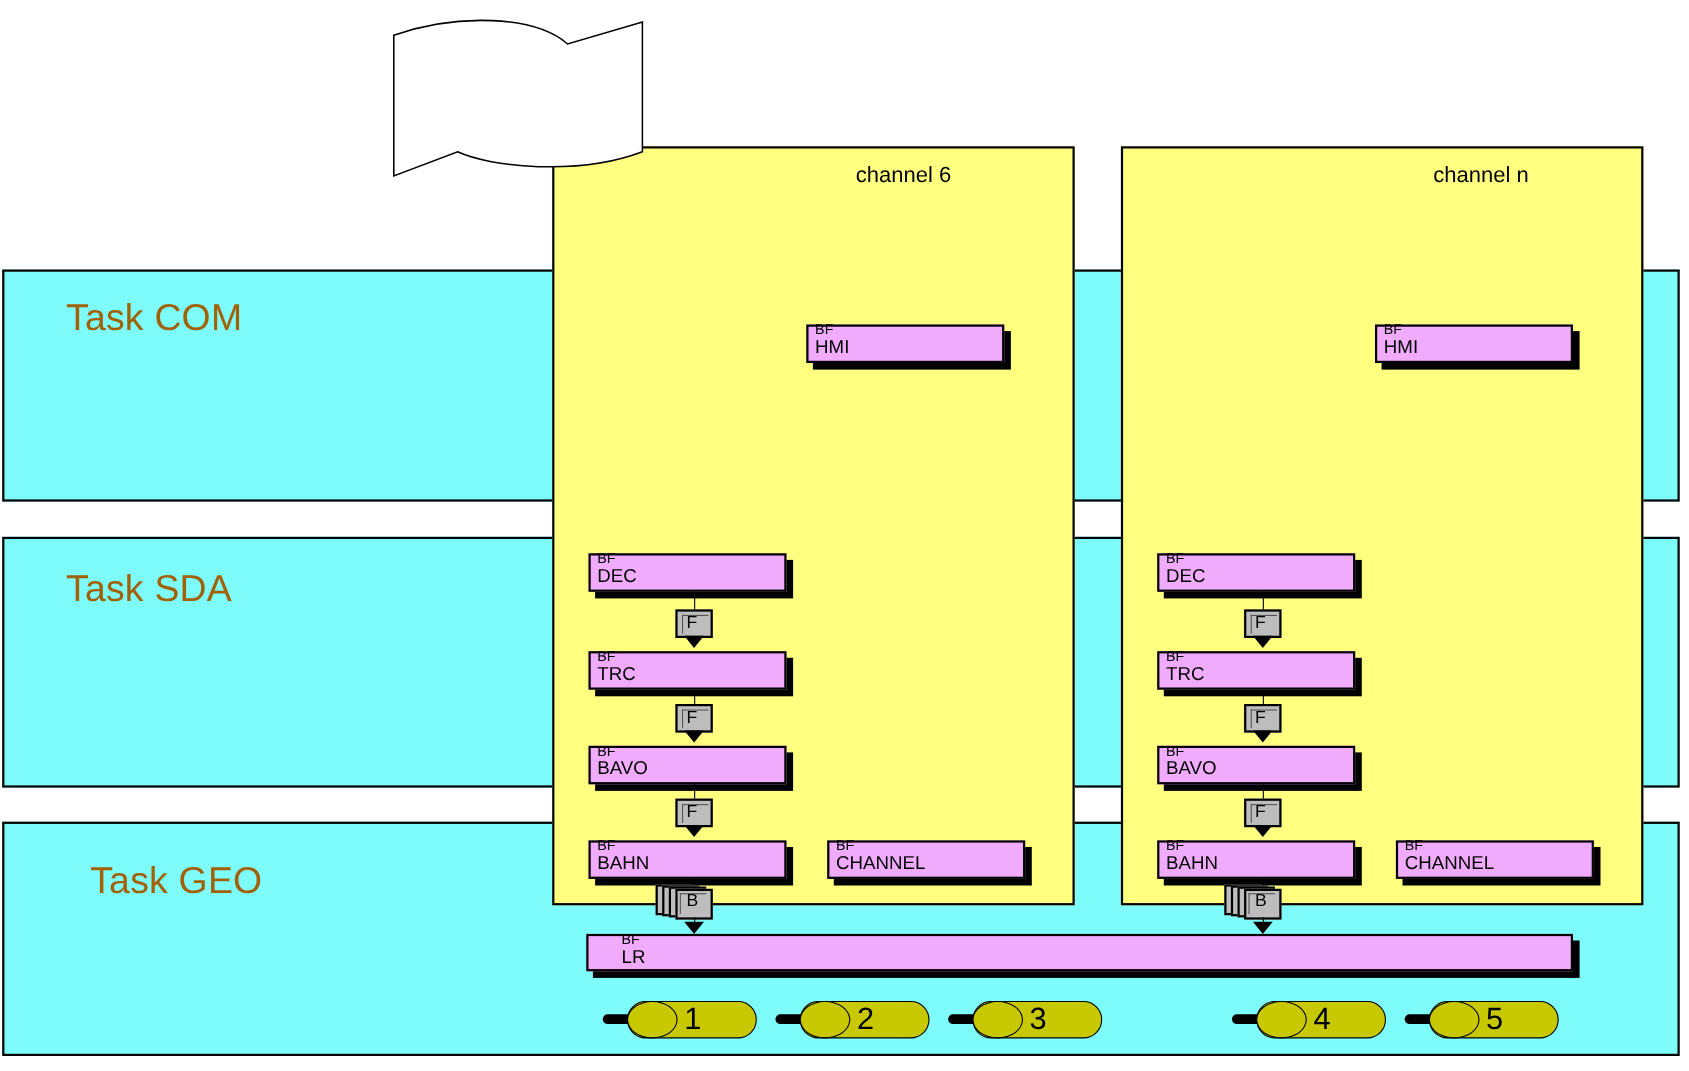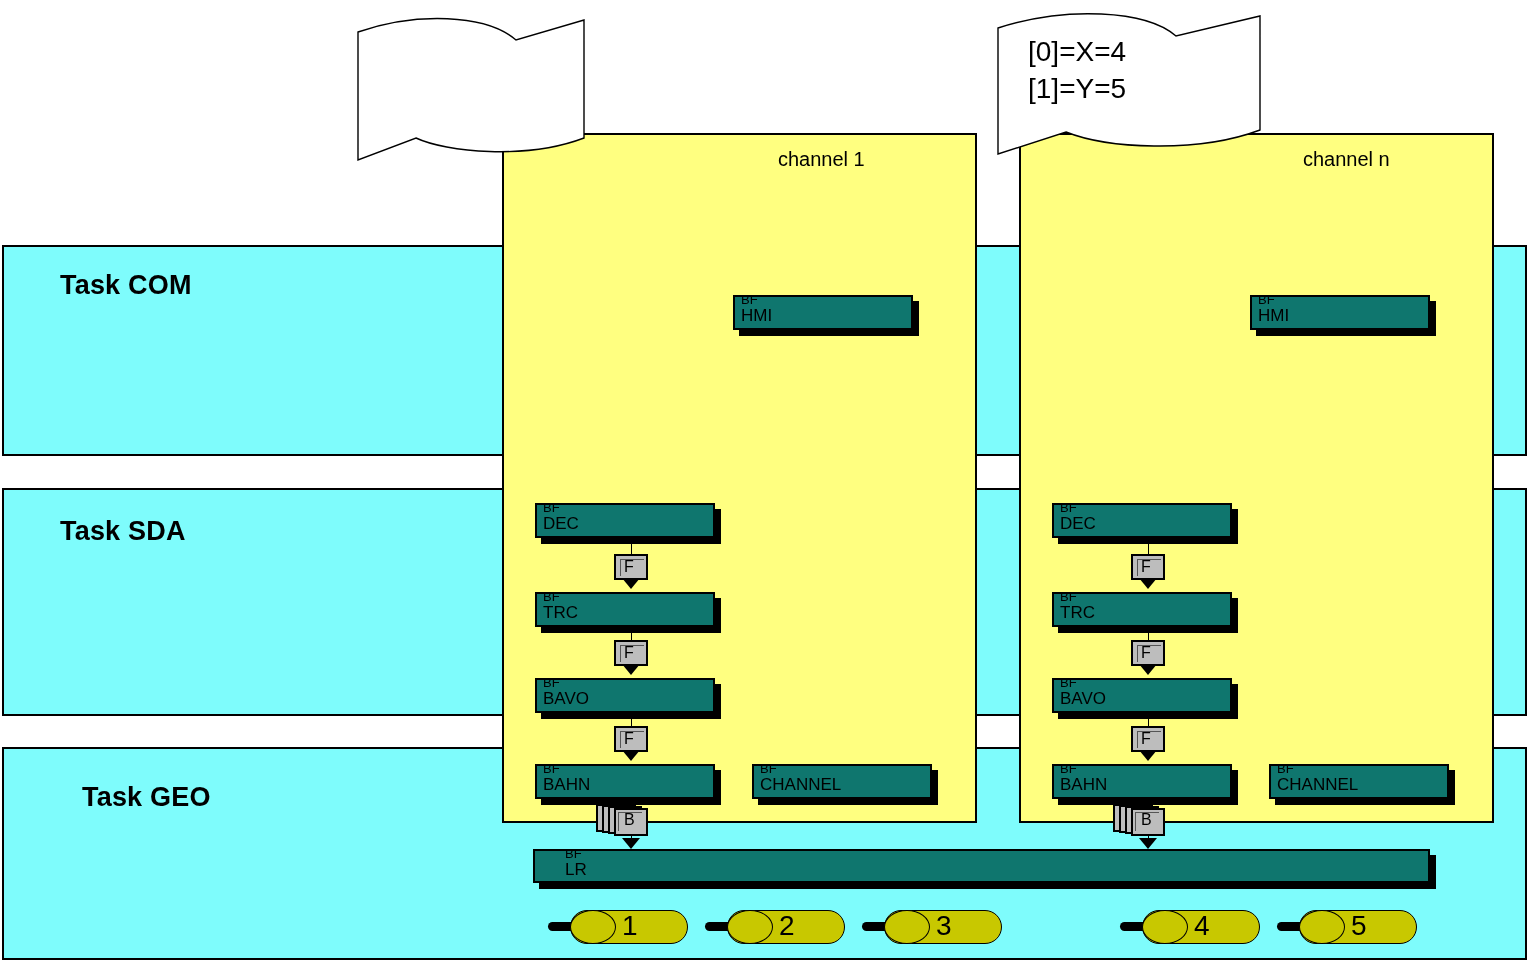--- a/index.html
+++ b/index.html
@@ -3,33 +3,33 @@
 <meta charset="utf-8">
 <style>
   html,body{margin:0;padding:0;background:#ffffff;}
   body{width:1535px;height:974px;position:relative;overflow:hidden;
        font-family:"Liberation Sans", sans-serif;}
 
   .canvas{position:absolute;left:0;top:0;width:1535px;height:974px;}
 
   
   .band{position:absolute;background:#7efcfc;border:2px solid #000;box-sizing:border-box;}
-  .band-label{position:absolute;font-size:27px;color:#000000;white-space:nowrap;letter-spacing:.2px;font-weight:bold;}
+  .band-label{position:absolute;font-size:34px;color:#a16207;white-space:nowrap;letter-spacing:.2px;}
 
   
   .channel{position:absolute;background:#ffff80;border:2px solid #000;box-sizing:border-box;}
   .channel-label{position:absolute;font-size:20px;color:#000;white-space:nowrap;}
 
   
   .note{position:absolute;}
   .note svg{display:block;}
   .note-text{position:absolute;left:48px;top:22px;font-size:28px;line-height:1.32;color:#000;white-space:pre;}
 
   
-  .bf{position:absolute;box-sizing:border-box;background:#0f766e;
+  .bf{position:absolute;box-sizing:border-box;background:#f0abfc;
       border:2px solid #000;box-shadow:6px 6px 0 0 #000;}
   .bf .bf-top{position:absolute;left:6px;top:-4px;font-size:13px;color:#000;line-height:13px;}
   .bf .bf-name{position:absolute;left:6px;top:10px;font-size:17px;color:#000;line-height:17px;}
 
   
   .conn-line{position:absolute;background:#000;width:1px;}
   .arrow{position:absolute;width:0;height:0;border-left:9px solid transparent;
          border-right:9px solid transparent;border-top:11px solid #000;}
 
   .fbox{position:absolute;width:34px;height:26px;background:#bdbdbd;
@@ -64,38 +64,31 @@
   <div class="band" style="left:2px;top:245px;width:1525px;height:211px;"></div>
   <div class="band-label" style="left:60px;top:270px;">Task COM</div>
 
   <div class="band" style="left:2px;top:488px;width:1525px;height:228px;"></div>
   <div class="band-label" style="left:60px;top:516px;">Task SDA</div>
 
   <div class="band" style="left:2px;top:747px;width:1525px;height:213px;"></div>
   <div class="band-label" style="left:82px;top:782px;">Task GEO</div>
 
   <div class="channel" style="left:502px;top:133px;width:475px;height:690px;"></div>
-  <div class="channel-label" style="left:778px;top:148px;">channel 1</div>
+  <div class="channel-label" style="left:778px;top:148px;">channel 6</div>
 
   <div class="channel" style="left:1019px;top:133px;width:475px;height:690px;"></div>
   <div class="channel-label" style="left:1303px;top:148px;">channel n</div>
 
   <div class="note" style="left:356px;top:10px;width:230px;height:152px;">
     <svg width="230" height="152" viewBox="0 0 230 152">
       <path d="M2,22 C60,2 130,4 160,30 L228,10 L228,128 C170,150 90,142 60,128 L2,150 Z" fill="#ffffff" stroke="#000000" stroke-width="1.4"></path>
     </svg>
   </div>
 
-  <div class="note" style="left:996px;top:4px;width:266px;height:152px;">
-    <svg width="266" height="152" viewBox="0 0 266 152">
-      <path d="M2,24 C70,2 150,6 180,32 L264,12 L264,126 C200,150 110,144 70,128 L2,150 Z" fill="#ffffff" stroke="#000000" stroke-width="1.4"></path>
-    </svg>
-    <div class="note-text" style="left:32px;top:30px;">[0]=X=4
-[1]=Y=5</div>
-  </div>
 
   <div class="bf" style="left:733px;top:295px;width:180px;height:35px;">
     <span class="bf-top">BF</span>
     <span class="bf-name">HMI</span>
   </div>
 
   <div class="bf" style="left:535px;top:503px;width:180px;height:35px;">
     <span class="bf-top">BF</span>
     <span class="bf-name">DEC</span>
   </div>

